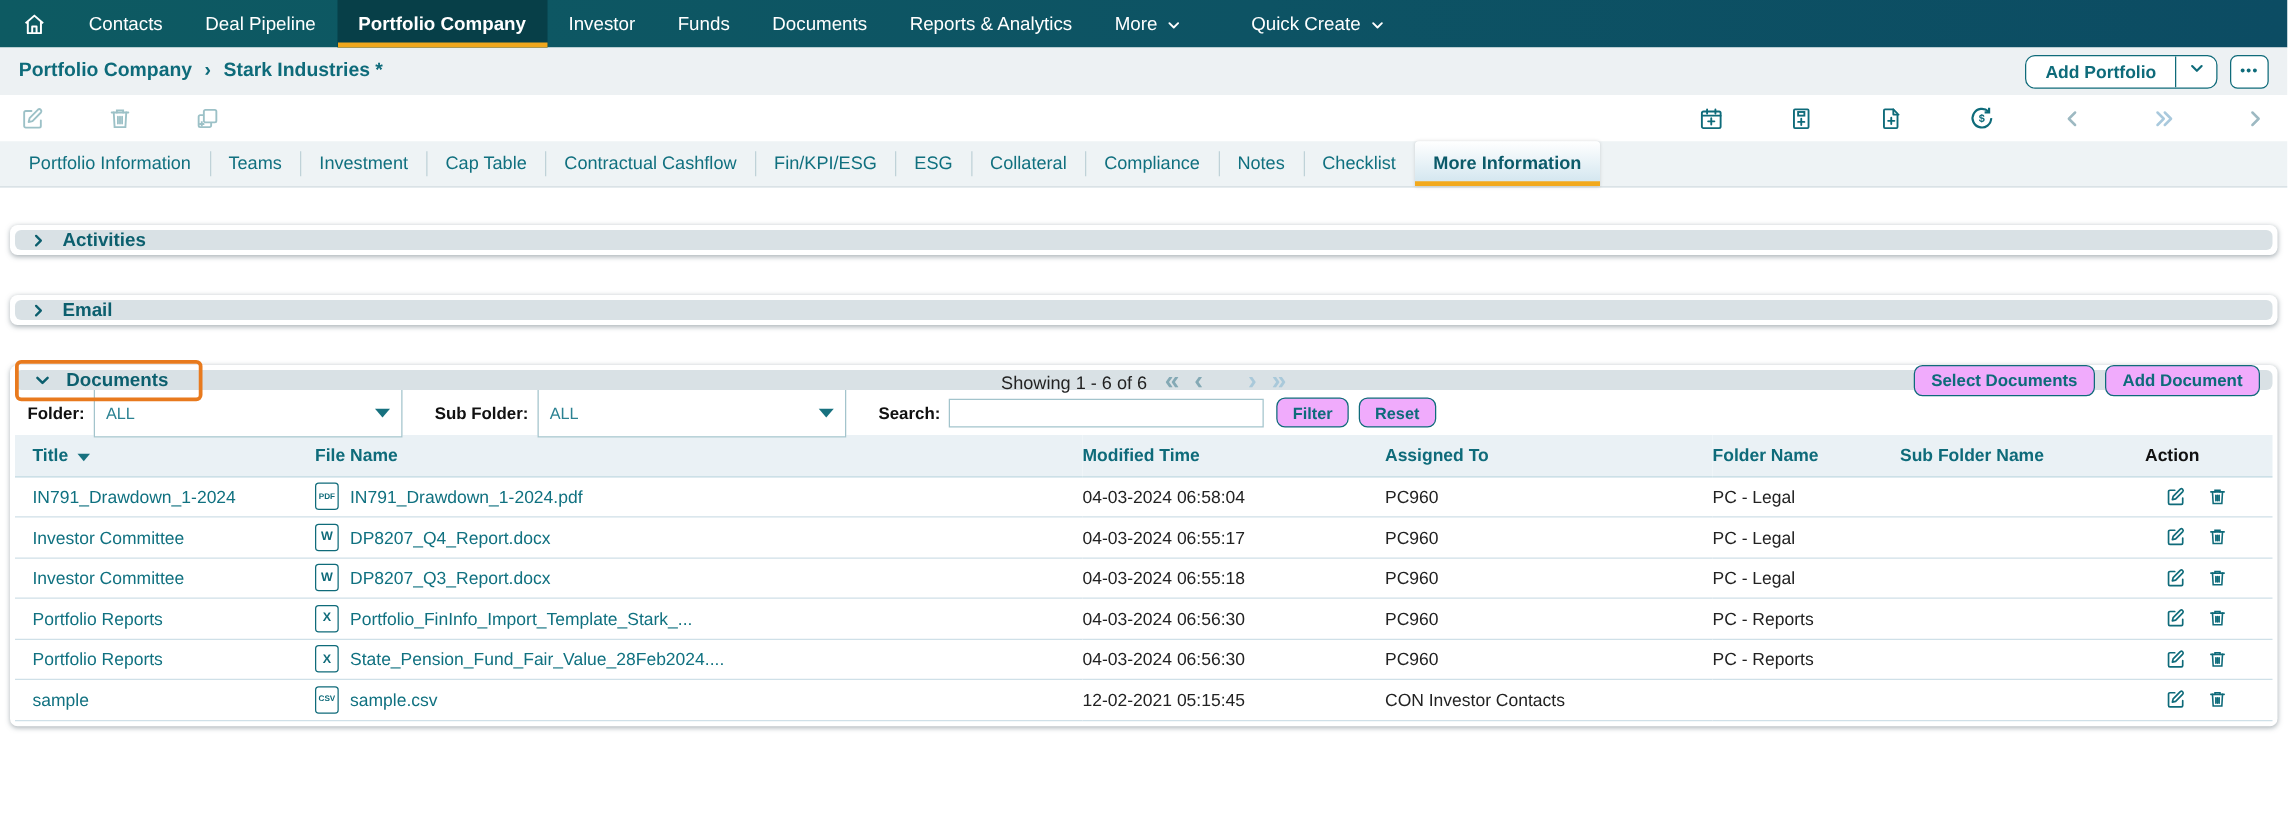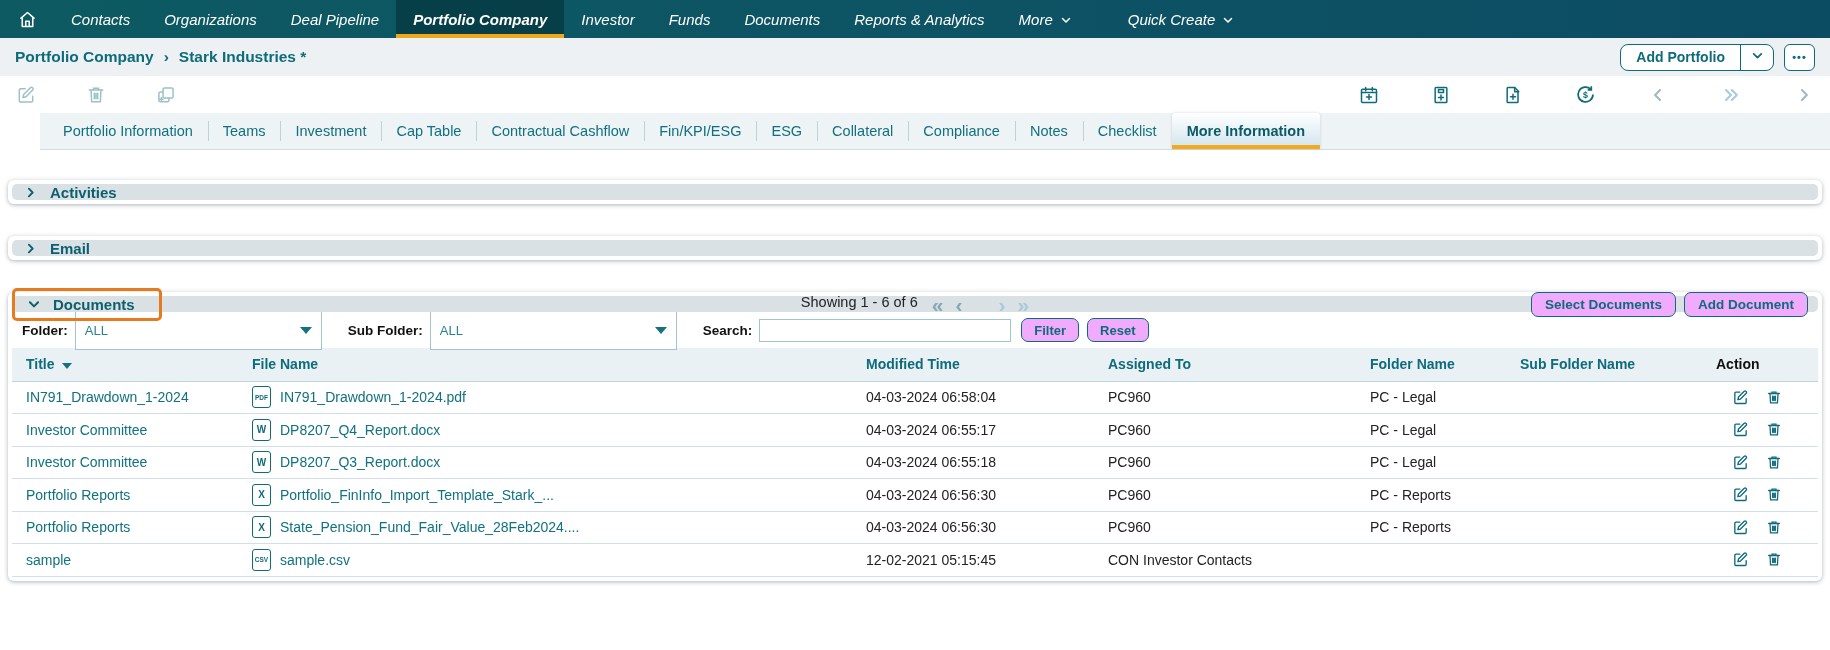--- a/index.html
+++ b/index.html
@@ -3,21 +3,21 @@
 <meta charset="utf-8">
 <style>
   * { box-sizing: border-box; }
   html,body { margin:0; padding:0; width:1830px; height:650px; overflow:hidden;
     font-family:"Liberation Sans", sans-serif; background:#fff; }
 
   
   .topnav { height:38px; display:flex; align-items:stretch; color:#fff;
     background:linear-gradient(90deg,#0d5a62 0%, #0d5364 55%, #0c4c63 100%); }
   .nav-home { width:54px; display:flex; align-items:center; justify-content:center; cursor:pointer; }
-  .nav-item { display:flex; align-items:center; gap:7px; padding:4px 17px; font-size:15px; cursor:pointer; white-space:nowrap;font-style:italic; }
+  .nav-item { display:flex; align-items:center; gap:7px; padding:4px 17px; font-size:15px; cursor:pointer; white-space:nowrap; }
   .nav-item.active { background:#073f48; font-weight:bold; box-shadow:inset 0 -4px 0 #f0a71c; }
   .nav-item .chev { display:flex; align-items:center; margin-top:2px; }
   .nav-item[data-name="nav-item-quick-create"] { margin-left:22px;align-items:center; }
 
   
   .crumb-row { height:38px; background:#edf1f3; display:flex; align-items:center; padding:0 15px; }
   .crumb { display:flex; align-items:center; gap:10px; font-weight:bold; color:#0e6b7a; font-size:15.5px; }
   .crumb-actions { margin-left:auto; display:flex; align-items:center; gap:10px; }
   .split-btn { display:flex; align-items:stretch; border:1.5px solid #0f6b7a; border-radius:8px; background:#fff; height:27px; overflow:hidden; }
   .split-main { padding:0 15px; display:flex; align-items:center; color:#0e6b7a; font-weight:bold; font-size:14px; cursor:pointer; }
@@ -28,39 +28,39 @@
   
   .tool-row { height:37px; background:#fff; display:flex; align-items:center; padding:0 16px; }
   .tool-left { display:flex; gap:50px; color:#9cc1c7; }
   .tool-right { margin-left:auto; display:flex; gap:52px; align-items:center; color:#0e6b7a; }
   .tool-ic { display:flex; cursor:pointer; }
   .tool-ic.muted { color:#9db9c2; }
   .tool-ic.lightblue { color:#a9c9dd; }
 
   
   .tabs { height:37px; background:#eef3f5; display:flex; align-items:stretch; padding:0 8px;
-    border-bottom:1px solid #d3dde1;margin-left:40px; }
+    border-bottom:1px solid #d3dde1; }
   .tab { display:flex; align-items:center; padding:0 15px; color:#10707f; font-size:14.5px; position:relative; cursor:pointer; white-space:nowrap; }
   .tab:not(:first-child)::before { content:""; position:absolute; left:0; top:8px; bottom:8px; width:1px; background:#bfd2d8; }
   .tab.active { background:linear-gradient(#ffffff,#cfe4ee); font-weight:bold; color:#0b5a69;
     box-shadow:inset 0 -4px 0 #f2a91c, 0 0 3px rgba(0,0,0,.15); border-radius:3px 3px 0 0; }
   .tab.active::before { display:none; }
 
   
   .sections { padding:30px 8px 0; display:flex; flex-direction:column; gap:32px; }
   .card { background:#fff; border-radius:6px; box-shadow:0 1px 4px rgba(90,105,115,.5); padding:4px; }
   .sec-bar { background:#d9e1e5; border-radius:5px; height:16px; display:flex; align-items:center;
     padding:0 12px; gap:13px; color:#0c5f6e; font-weight:bold; font-size:15px; position:relative; }
   .sec-chev { display:flex; color:#0c5f6e; cursor:pointer; }
 
   
   .sec-bar.docs { padding:0; }
   .doc-toggle { height:33px; display:flex; align-items:center; gap:12px; padding:0 24px 0 12px;
     border:3px solid #e87a1e; border-radius:5px; cursor:pointer; }
-  .doc-center { position:absolute; left:50%; transform:translateX(-50%); display:flex; align-items:flex-start; gap:14px; }
+  .doc-center { position:absolute; left:50%; transform:translateX(-50%); display:flex; align-items:flex-end; gap:14px; }
   .showing { color:#222; font-weight:normal; font-size:14.5px; white-space:nowrap; }
   .pager { display:flex; align-items:center; gap:12px; font-size:21px; line-height:1; font-weight:bold; }
   .pg { cursor:pointer; }
   .pg.muted { color:#84a9b5; }
   .pg.light { color:#a9c9da; }
   .pg.gapleft { margin-left:24px; }
   .doc-buttons { margin-left:auto; display:flex; gap:8px; padding-right:10px; }
   .btn { background:#f0abfc; border:1.5px solid #0f6b7a; border-radius:7px; color:#0e6b7a; font-weight:bold;
     font-size:13.5px; height:25px; display:flex; align-items:center; padding:0 13px; cursor:pointer; white-space:nowrap; }
 
@@ -103,23 +103,20 @@
     <svg width="21" height="21" viewBox="0 0 24 24" fill="none" stroke="currentColor" stroke-width="1.8" stroke-linejoin="round">
         <path d="M4 11l8-7 8 7"></path>
         <path d="M6 9.5V20h12V9.5"></path>
         <path d="M10 20v-6h4v6"></path>
       </svg>
   </div>
   <div style="display:flex;align-items:stretch;" id="nav-items" data-name="nav-items">
       <div class="nav-item" data-name="nav-item-contacts">
         <span data-name="nav-item-label">Contacts</span>
       </div>
-      <div class="nav-item" data-name="nav-item-organizations">
-        <span data-name="nav-item-label">Organizations</span>
-      </div>
       <div class="nav-item" data-name="nav-item-deal-pipeline">
         <span data-name="nav-item-label">Deal Pipeline</span>
       </div>
       <div class="nav-item active" data-name="nav-item-portfolio-company">
         <span data-name="nav-item-label">Portfolio Company</span>
       </div>
       <div class="nav-item" data-name="nav-item-investor">
         <span data-name="nav-item-label">Investor</span>
       </div>
       <div class="nav-item" data-name="nav-item-funds">

